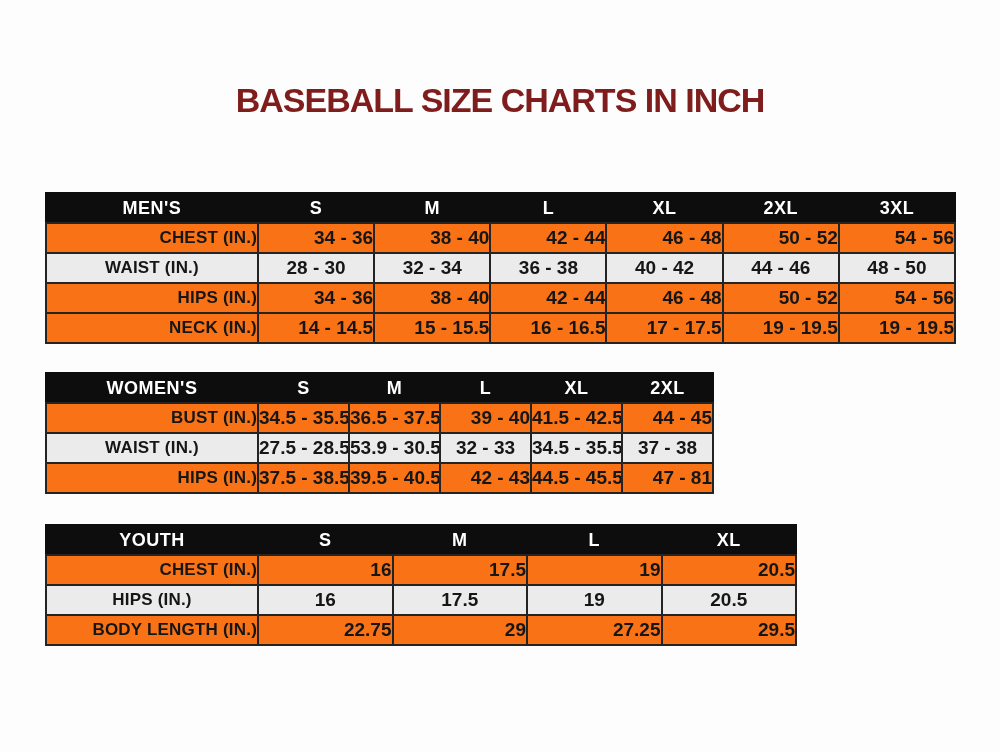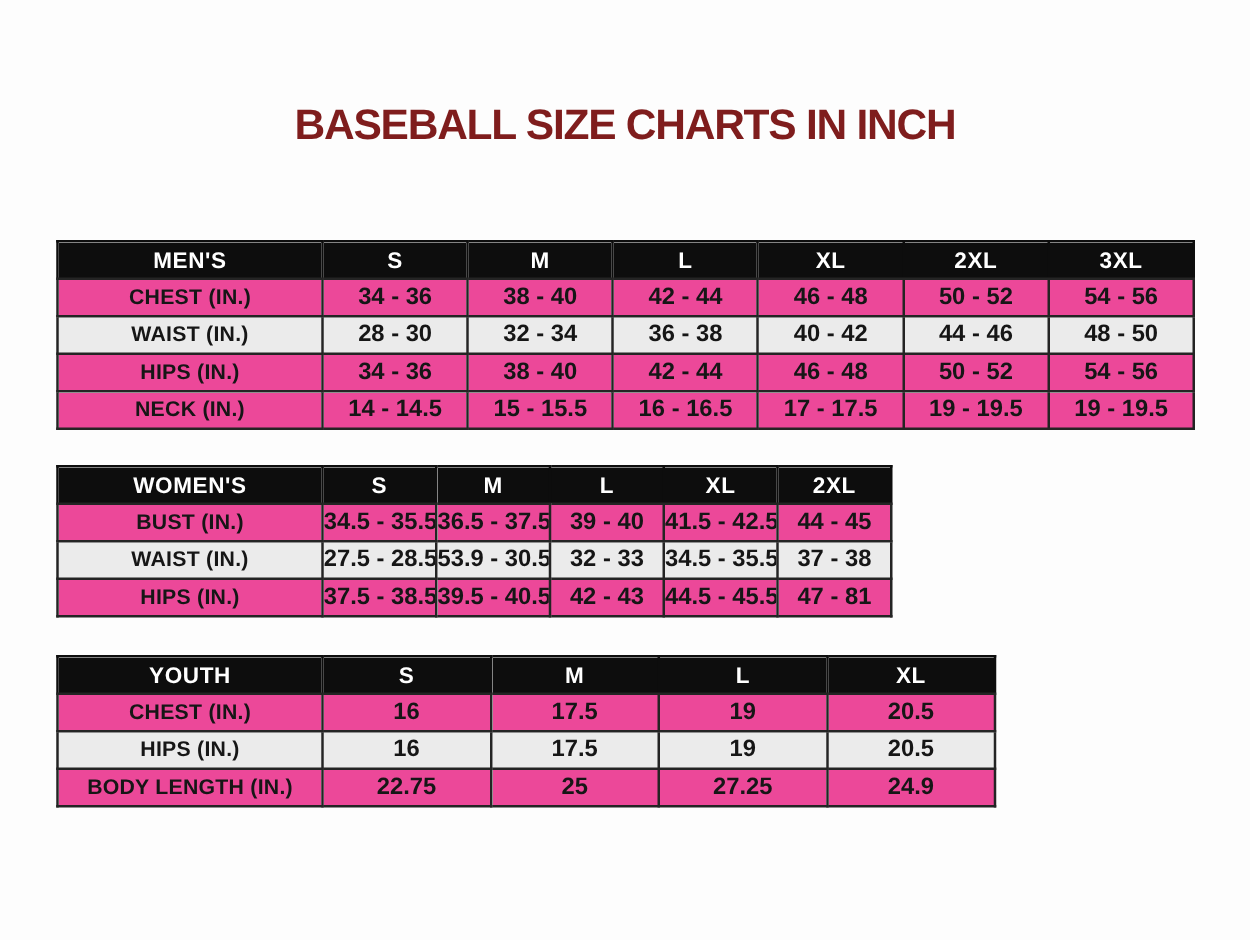--- a/index.html
+++ b/index.html
@@ -66,21 +66,21 @@
     font-size: 17px;
     font-weight: bold;
     color: #161616;
     letter-spacing: 0.2px;
   }
   table.size-table tbody td {
     font-size: 19px;
     font-weight: bold;
     color: #161616;
   }
-  tr.row-odd  th, tr.row-odd  td { background: #ec4899; }
+  tr.row-odd  th, tr.row-odd  td { background: #f97316; text-align: right; }
   tr.row-even th, tr.row-even td { background: #ebebeb; }
 </style>
 </head>
 <body>
 
 <div class="page">
   <h1 class="title">BASEBALL SIZE CHARTS IN INCH</h1>
   <div class="tables">
     <section class="chart chart-mens">
         <table class="size-table">
@@ -221,21 +221,21 @@
             <tr class="row-even">
               <th class="row-label">HIPS (IN.)</th>
               <td>16</td>
               <td>17.5</td>
               <td>19</td>
               <td>20.5</td>
             </tr>
             <tr class="row-odd">
               <th class="row-label">BODY LENGTH (IN.)</th>
               <td>22.75</td>
-              <td>25</td>
+              <td>29</td>
               <td>27.25</td>
-              <td>24.9</td>
+              <td>29.5</td>
             </tr>
           </tbody>
         </table>
       </section>
   </div>
 </div>
 
 </body></html>

